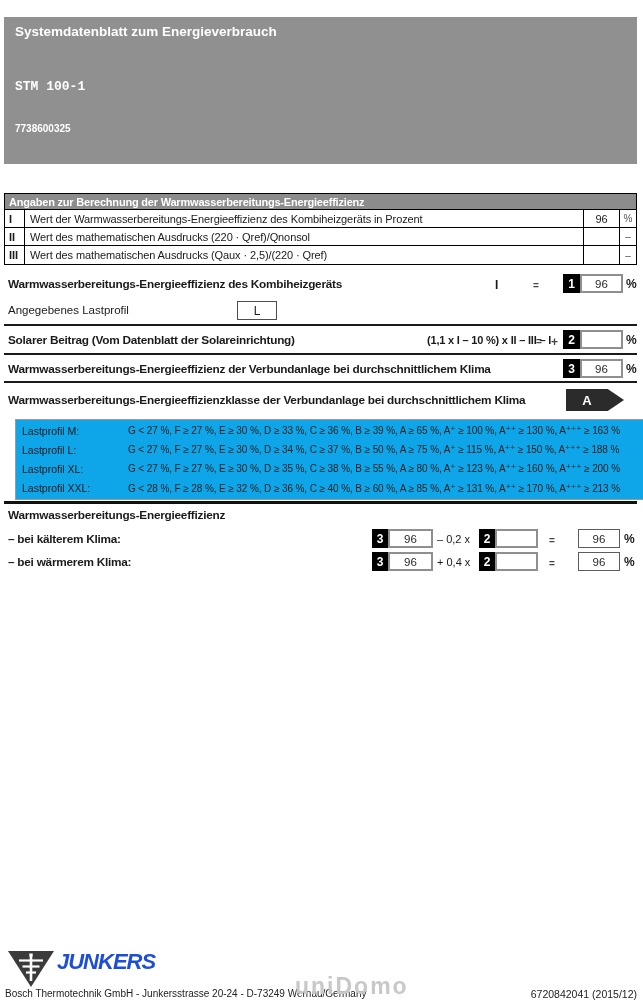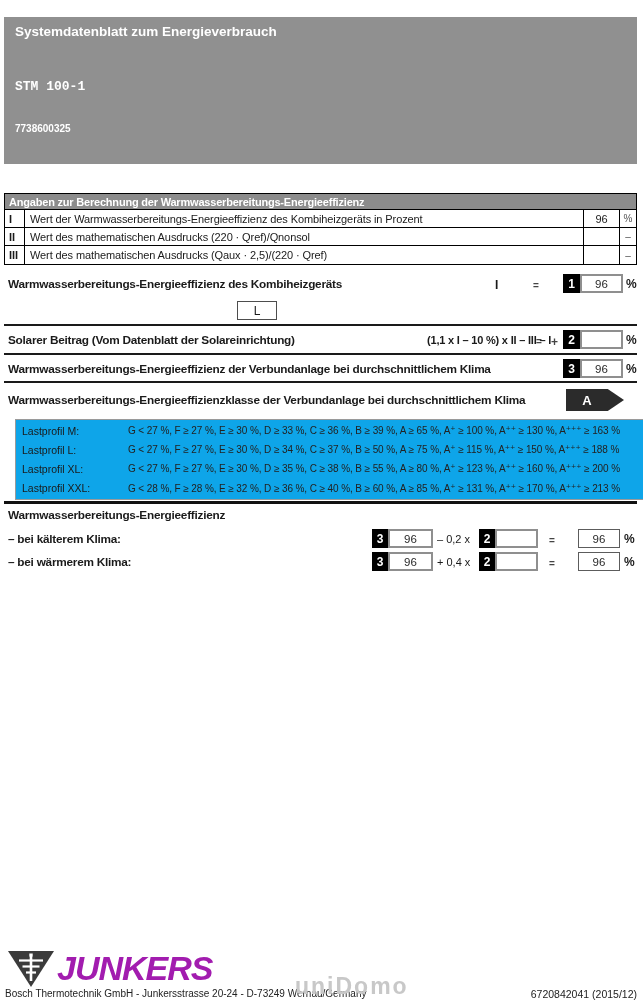--- a/index.html
+++ b/index.html
@@ -57,21 +57,21 @@
   .lprow { height:19.2px; display:flex; align-items:center; }
   .lp-label { width:112px; padding-left:6px; font-size:10.5px; white-space:nowrap; }
   .lp-criteria { font-size:10px; white-space:nowrap; letter-spacing:-0.1px; color:#222; }
 
   .formula { position:absolute; left:388px; top:4px; font-size:11px; font-weight:600; letter-spacing:-0.2px; white-space:nowrap;padding-left:39px; }
 
   .op { position:absolute; font-size:11px; white-space:nowrap; }
 
   
   .brand-text { position:absolute; left:57px; top:937px; font-style:italic; font-weight:800;
-                font-size:34px; letter-spacing:-1px; color:#a21caf; }
+                font-size:22px; letter-spacing:-1px; color:#1d4ed8; }
   .addr { position:absolute; left:5px; top:976px; font-size:10px; color:#222; white-space:nowrap; }
   .docno { position:absolute; right:6px; top:976px; font-size:10.5px; color:#222; }
   .watermark { position:absolute; left:295px; top:961px; font-size:23px; font-weight:bold;
                color:#c8c8c8; letter-spacing:2px; }
 </style>
 </head>
 <body>
 
 <div class="page">
 
@@ -105,20 +105,23 @@
 
   <div class="abs" style="left:0;top:262px;width:643px;height:22px;padding-left:48px;">
     <span class="lbl-b abs" style="left:8px;top:3px;">Warmwasserbereitungs-Energieeffizienz des Kombiheizgeräts</span>
     <span class="abs" style="left:495px;top:4px;font-weight:bold;font-size:12px;">I</span>
     <span class="eq" style="left:533px;top:6px;">=</span>
     <span class="chip" style="left:563px;top:0;">1</span>
     <span class="vbox" style="left:580px;top:0;">96</span>
     <span class="pct" style="left:626px;top:3px;">%</span>
   </div>
 
+  <div class="abs" style="left:0;top:289px;width:643px;height:22px;">
+    <span class="lbl-r abs" style="left:8px;top:3px;">Angegebenes Lastprofil</span>
+  </div>
   <div class="lbox">L</div>
 
   <div class="divider" style="top:312px;"></div>
 
   <div class="abs" style="left:0;top:318px;width:643px;height:22px;">
     <span class="lbl-b abs" style="left:8px;top:3px;">Solarer Beitrag (Vom Datenblatt der Solareinrichtung)</span>
     <span class="formula">(1,1 x I – 10 %) x II – III – I</span>
     <span class="eq" style="left:536px;top:6px;">=</span>
     <span class="eq" style="left:551px;top:5px;font-size:12px;">+</span>
     <span class="chip" style="left:563px;top:0;">2</span>

